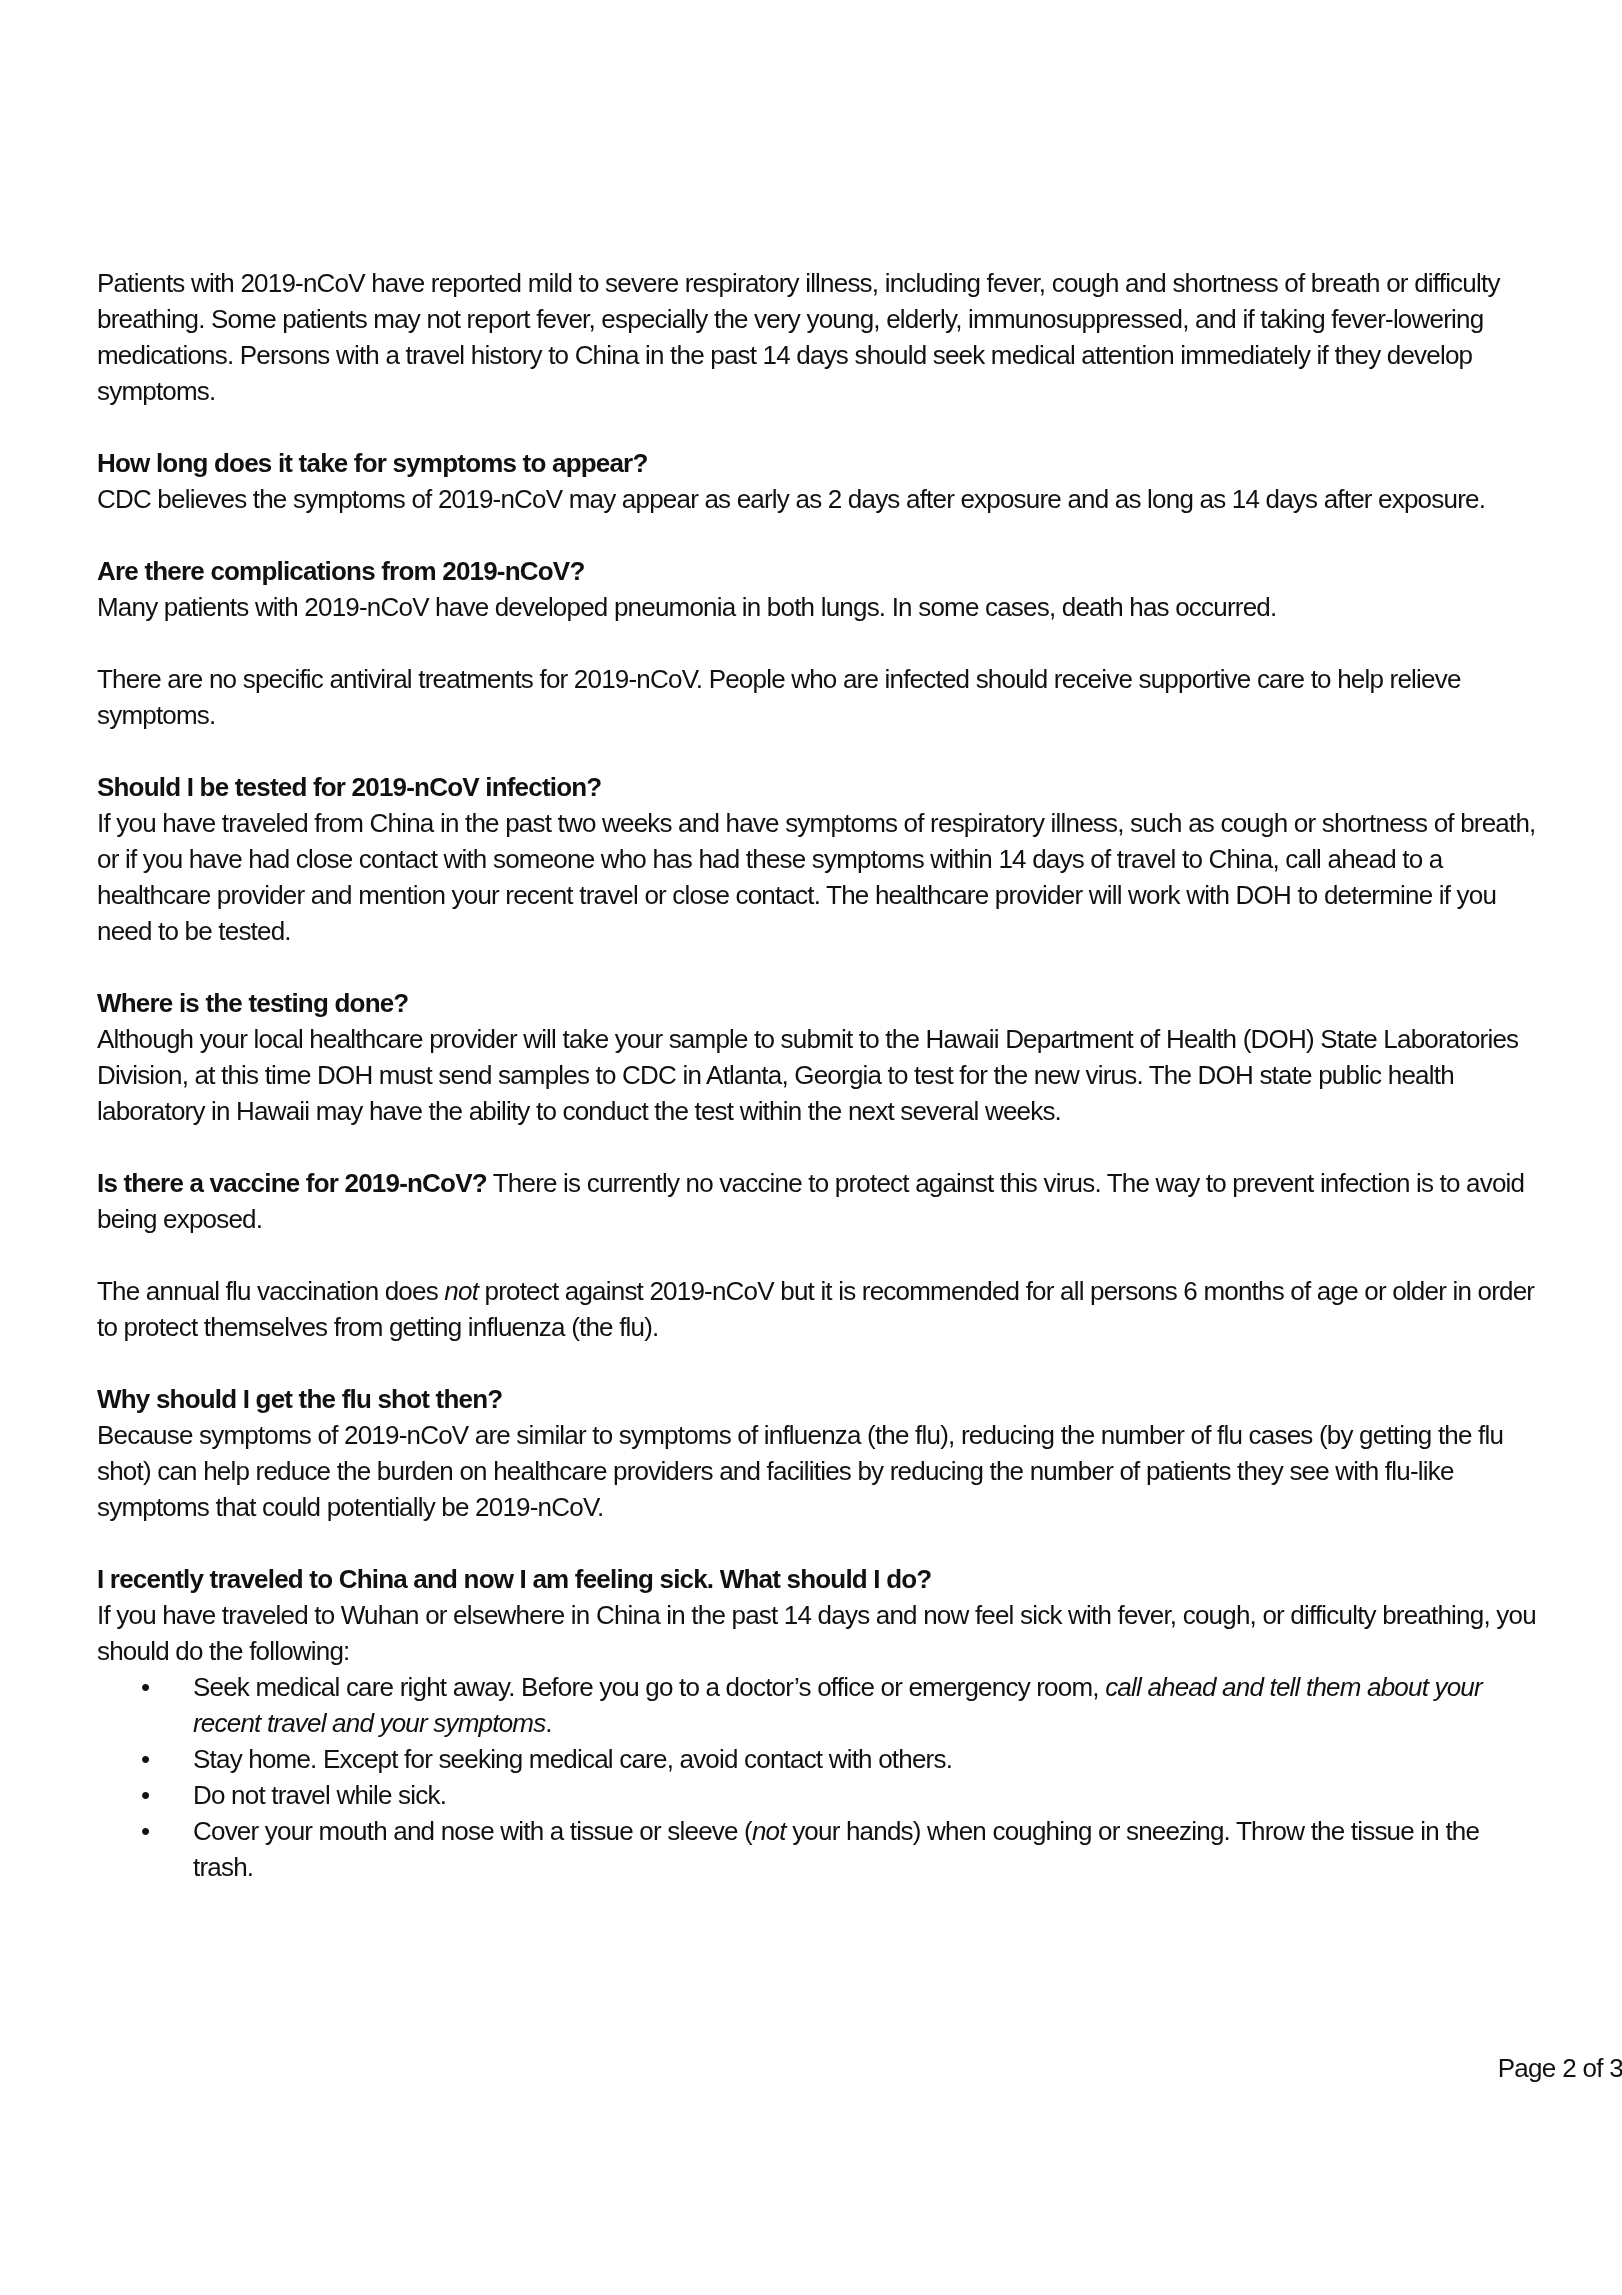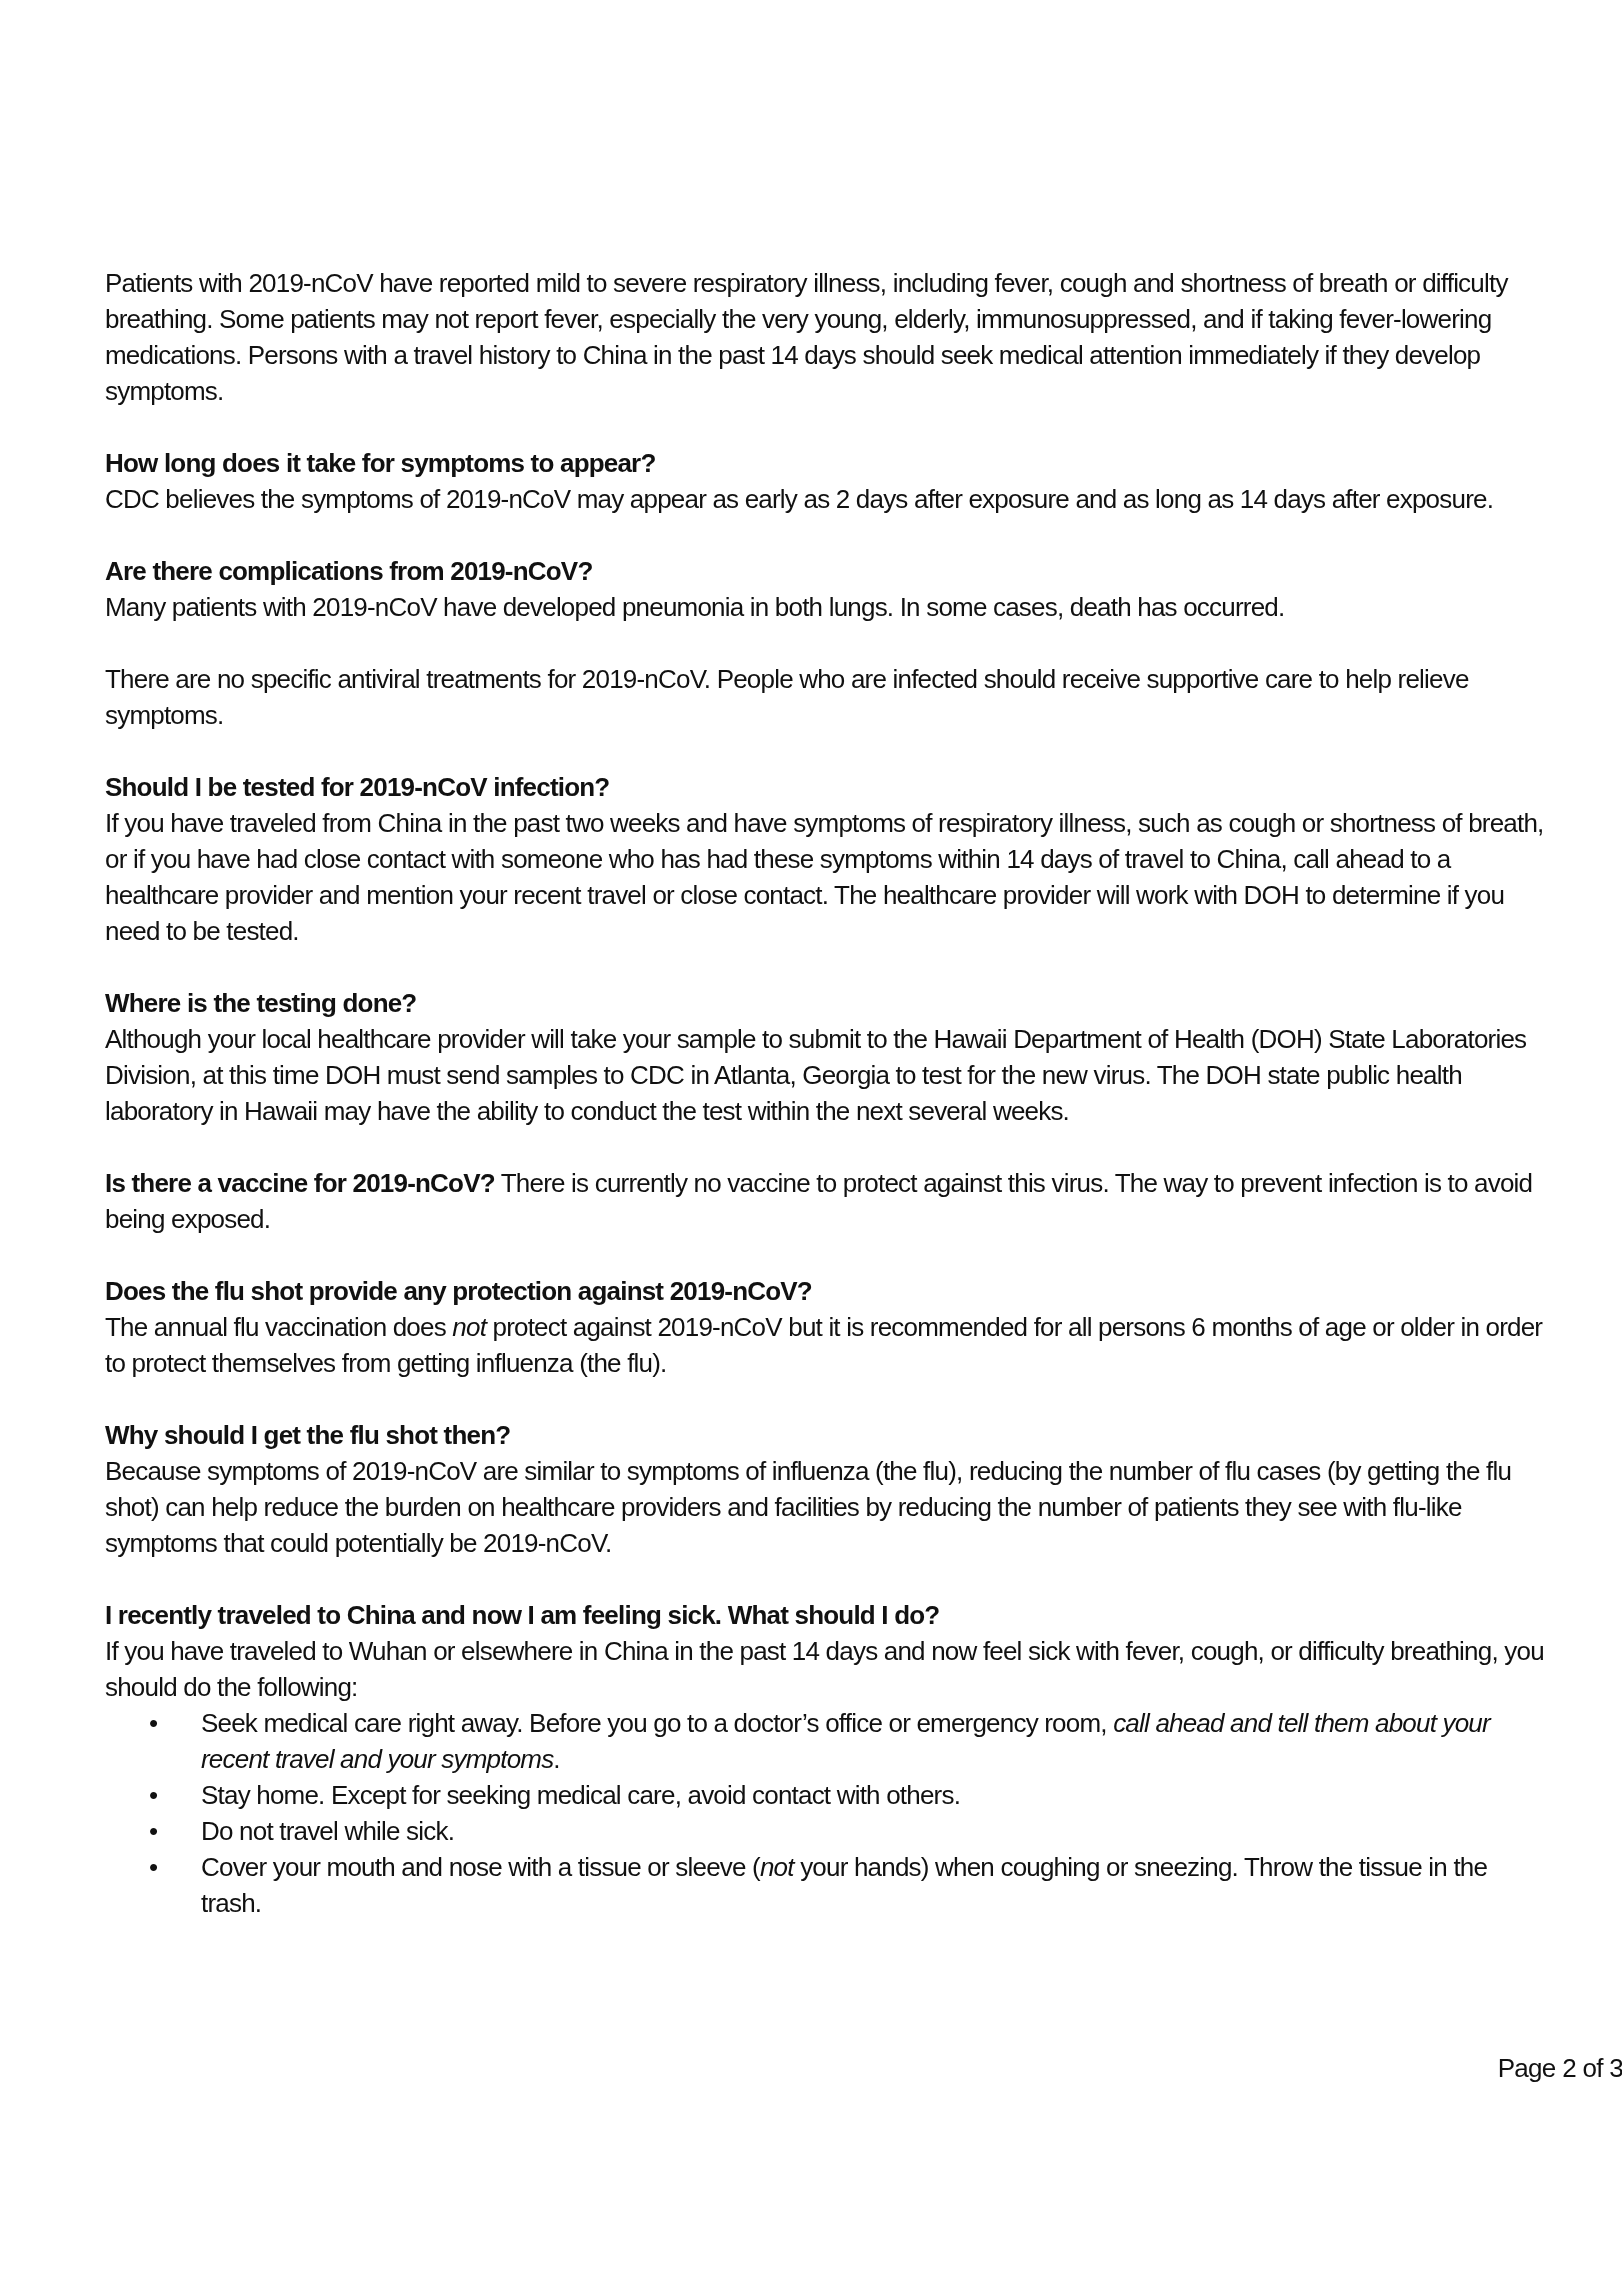--- a/index.html
+++ b/index.html
@@ -1,19 +1,19 @@
 <!DOCTYPE html>
 <html style="font-size:10.5px"><head>
 <meta charset="utf-8">
 <style>
   html, body { margin: 0; padding: 0; background: #ffffff; }
   body { width: 1623px; height: 2295px; position: relative; overflow: hidden;
          font-family: "Liberation Sans", sans-serif; color: #111111; }
   .page { position: absolute; left: 97px; top: 265px; width: 1440px;
-          font-size: 26px; line-height: 36px; letter-spacing: -0.8px; margin-left: 8px; }
+          font-size: 26px; line-height: 36px; letter-spacing: -0.8px; }
   .page p { margin: 0 0 36px 0; }
   .q { font-weight: bold; display: block; }
   .qi { font-weight: bold; text-align: center; }
   ul { margin: 0; padding: 0 0 0 96px; list-style: none; }
   ul li { position: relative; }
   ul li .bullet { position: absolute; left: -52px; top: 0; }
   .footer { position: absolute; left: 0; width: 1623px; top: 2053px; text-align: right;
             font-size: 26px; letter-spacing: -0.7px; }
 </style>
 </head>
@@ -39,21 +39,20 @@
   </p>
   <p>
     <span class="q">Where is the testing done?</span>
     <span>Although your local healthcare provider will take your sample to submit to the Hawaii Department of Health (DOH) State Laboratories Division, at this time DOH must send samples to CDC in Atlanta, Georgia to test for the new virus. The DOH state public health laboratory in Hawaii may have the ability to conduct the test within the next several weeks.</span>
   </p>
   <p>
     <span class="qi">Is there a vaccine for 2019-nCoV?</span>
     <span>There is currently no vaccine to protect against this virus. The way to prevent infection is to avoid being exposed.</span>
   </p>
   <p>
-    <span class="q">Does the flu shot provide any protection against 2019-nCoV?</span>
     <span>The annual flu vaccination does </span><em>not</em><span> protect against 2019-nCoV but it is recommended for all persons 6 months of age or older in order to protect themselves from getting influenza (the flu).</span>
   </p>
   <p>
     <span class="q">Why should I get the flu shot then?</span>
     <span>Because symptoms of 2019-nCoV are similar to symptoms of influenza (the flu), reducing the number of flu cases (by getting the flu shot) can help reduce the burden on healthcare providers and facilities by reducing the number of patients they see with flu-like symptoms that could potentially be 2019-nCoV.</span>
   </p>
   <div>
     <span class="q">I recently traveled to China and now I am feeling sick. What should I do?</span>
     <span>If you have traveled to Wuhan or elsewhere in China in the past 14 days and now feel sick with fever, cough, or difficulty breathing, you should do the following:</span>
     <ul>

